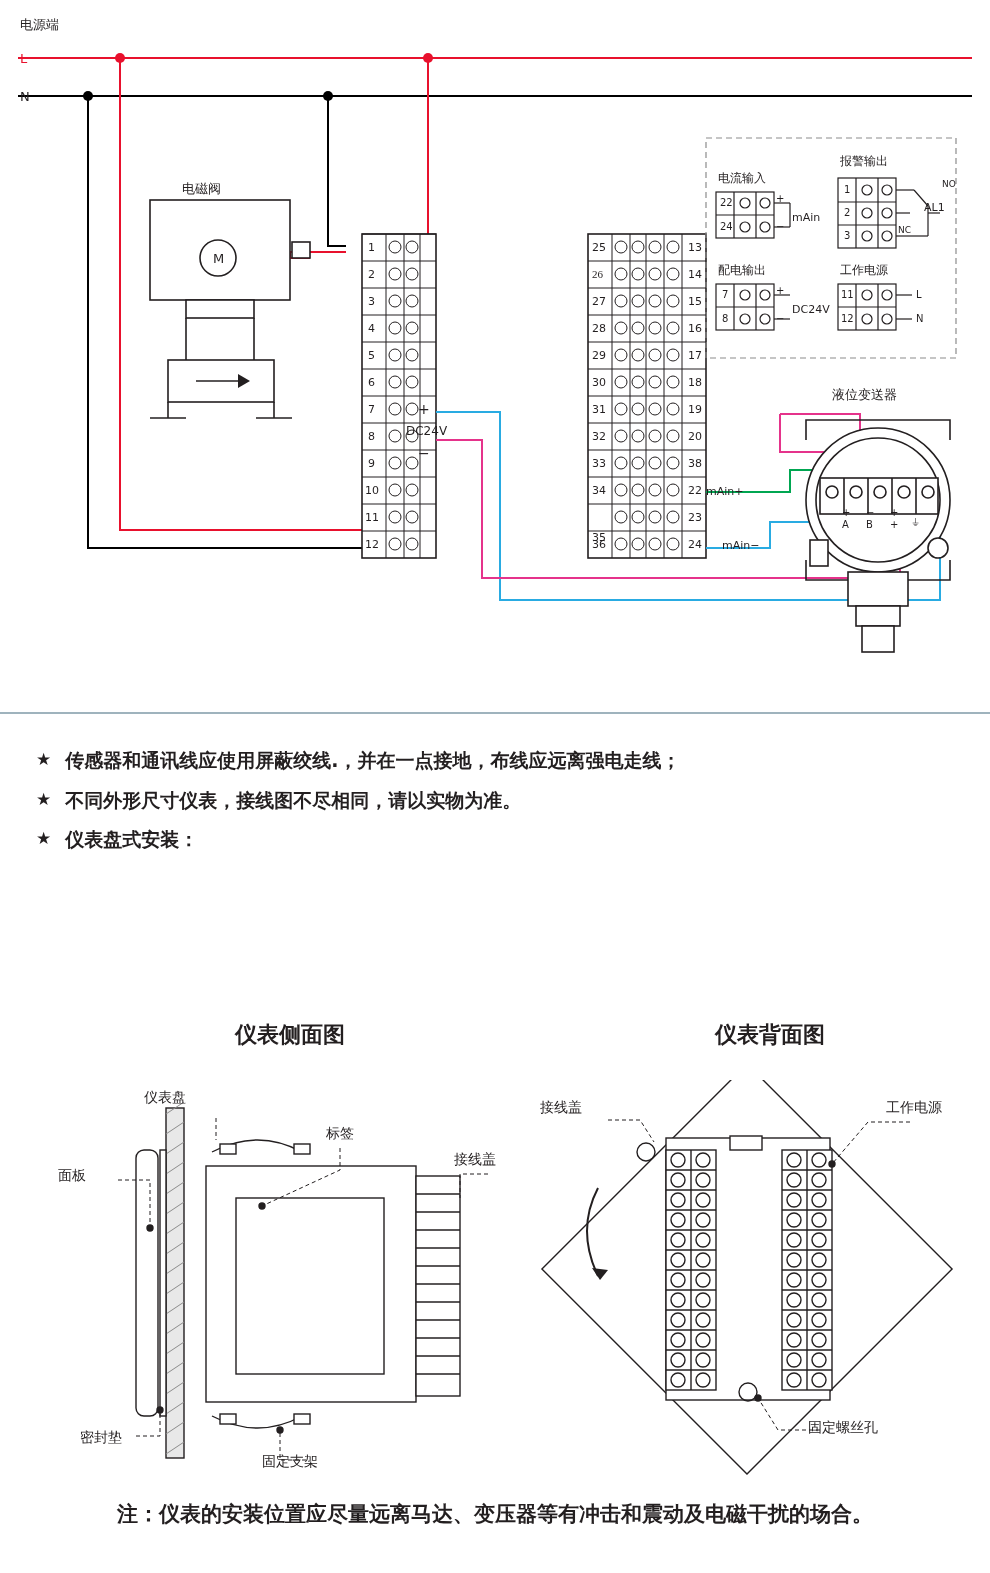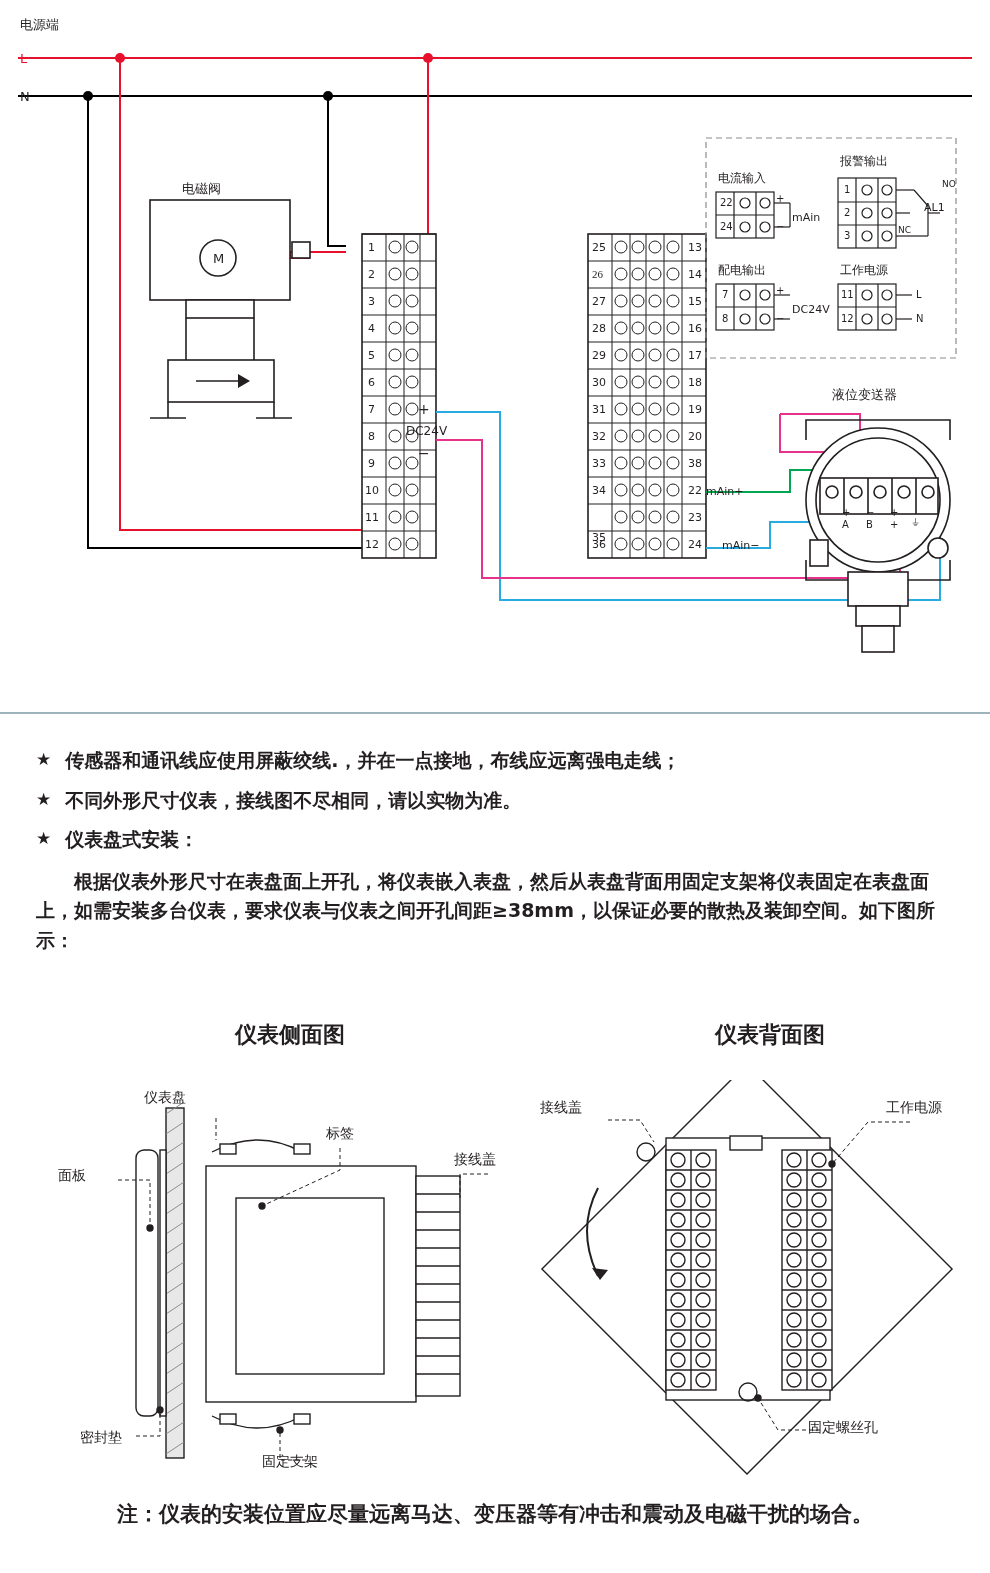--- a/index.html
+++ b/index.html
@@ -376,23 +376,20 @@
     <span class="star">★</span>
     <span class="note-text">传感器和通讯线应使用屏蔽绞线.，并在一点接地，布线应远离强电走线；</span>
   </div>
   <div class="note-row">
     <span class="star">★</span>
     <span class="note-text">不同外形尺寸仪表，接线图不尽相同，请以实物为准。</span>
   </div>
   <div class="note-row">
     <span class="star">★</span>
     <span class="note-text">仪表盘式安装：</span>
-  </div>
-  <div class="para">
-    <span class="indent"></span><span>根据仪表外形尺寸在表盘面上开孔，将仪表嵌入表盘，然后从表盘背面用固定支架将仪表固定在表盘面上，如需安装多台仪表，要求仪表与仪表之间开孔间距≥38mm，以保证必要的散热及装卸空间。如下图所示：</span>
   </div>
 </div>
 
 <div class="abs section-title" style="left:160px;top:1020px;width:260px;">仪表侧面图</div>
 <div class="abs section-title" style="left:640px;top:1020px;width:260px;">仪表背面图</div>
 
 <div class="abs" style="left:40px;top:1080px;width:460px;height:420px;">
   <svg width="460" height="420" viewBox="0 0 460 420">
     <g stroke="#231f20" fill="none" stroke-width="1.4">
 

